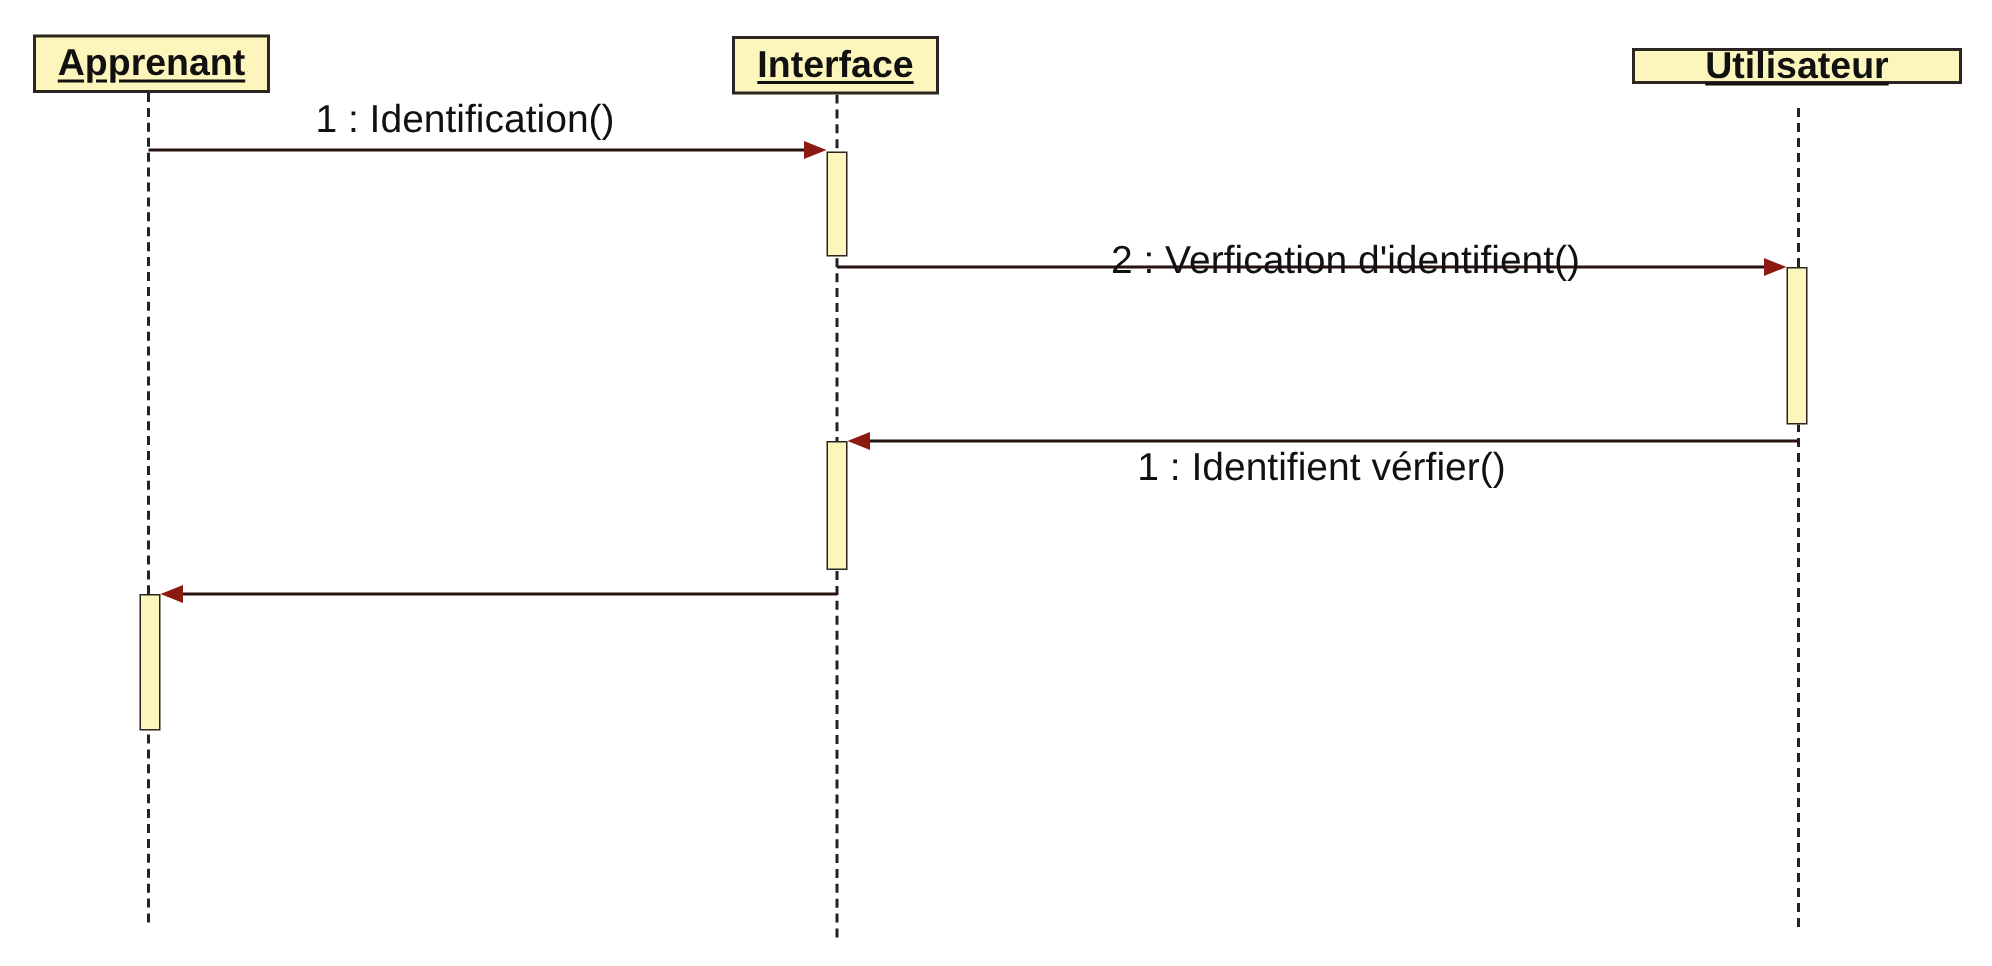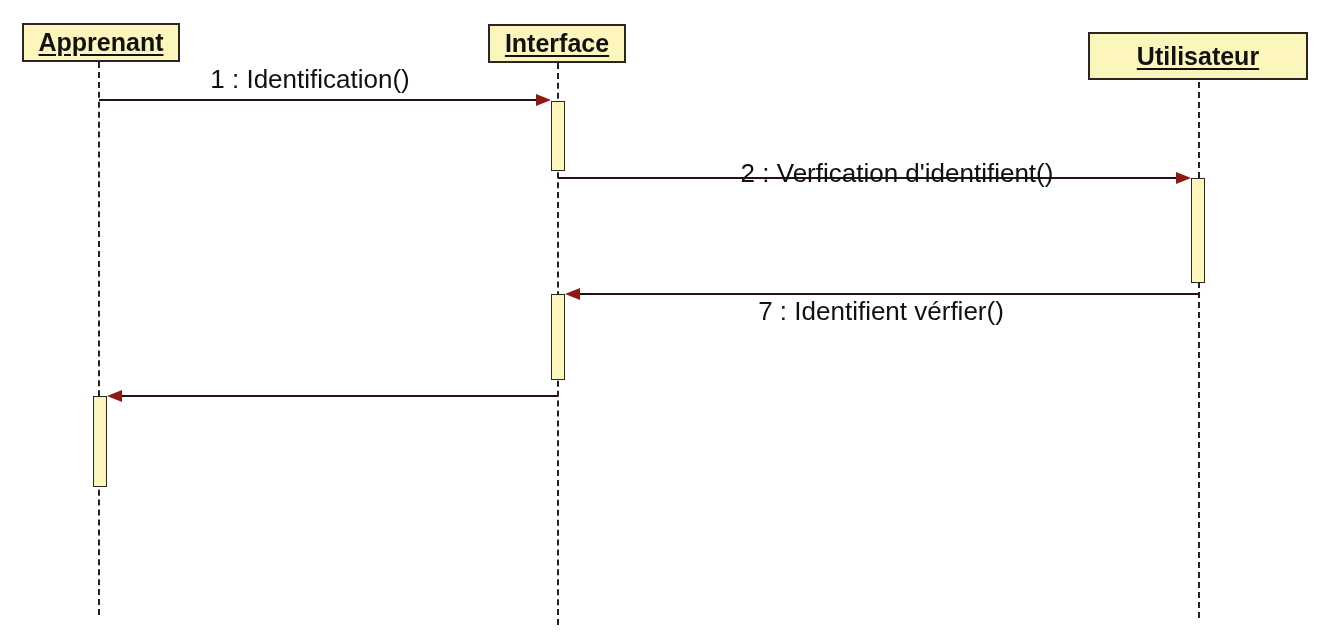--- a/index.html
+++ b/index.html
@@ -94,37 +94,37 @@
   <div class="lifeline" style="left:98px;  top:62px; height:553px;"></div>
   <div class="lifeline" style="left:557px; top:63px; height:562px;"></div>
   <div class="lifeline" style="left:1198px; top:72px; height:546px;"></div>
 
   <div class="actor-box" style="left:22px;   top:23px; width:158px; height:39px;">
     <span>Apprenant</span>
   </div>
   <div class="actor-box" style="left:488px;  top:24px; width:138px; height:39px;">
     <span>Interface</span>
   </div>
-  <div class="actor-box" style="left:1088px; top:32px; width:220px; height:48px;">
+  <div class="actor-box" style="left:1088px; top:32px; width:220px; height:24px;">
     <span>Utilisateur</span>
   </div>
 
   <div class="activation" style="left:551px;  top:101px; height:70px;"></div>
   <div class="activation" style="left:1191px; top:178px; height:105px;"></div>
   <div class="activation" style="left:551px;  top:294px; height:86px;"></div>
   <div class="activation" style="left:93px;   top:396px; height:91px;"></div>
 
   <div class="message-line" style="left:99px; top:99px; width:439px;"></div>
   <div class="arrowhead right" style="left:536px; top:94px;"></div>
   <div class="message-label" style="left:310px; top:64px;">1 : Identification()</div>
 
   <div class="message-line" style="left:558px; top:177px; width:620px;"></div>
   <div class="arrowhead right" style="left:1176px; top:172px;"></div>
   <div class="message-label" style="left:897px; top:130px;margin-top:28px;">2 : Verfication d'identifient()</div>
 
   <div class="message-line" style="left:578px; top:293px; width:621px;"></div>
   <div class="arrowhead left" style="left:565px; top:288px;"></div>
-  <div class="message-label" style="left:881px; top:296px;">7 : Identifient vérfier()</div>
+  <div class="message-label" style="left:881px; top:296px;">1 : Identifient vérfier()</div>
 
   <div class="message-line" style="left:120px; top:395px; width:438px;"></div>
   <div class="arrowhead left" style="left:107px; top:390px;"></div>
 
 </div>
 
 </body></html>

